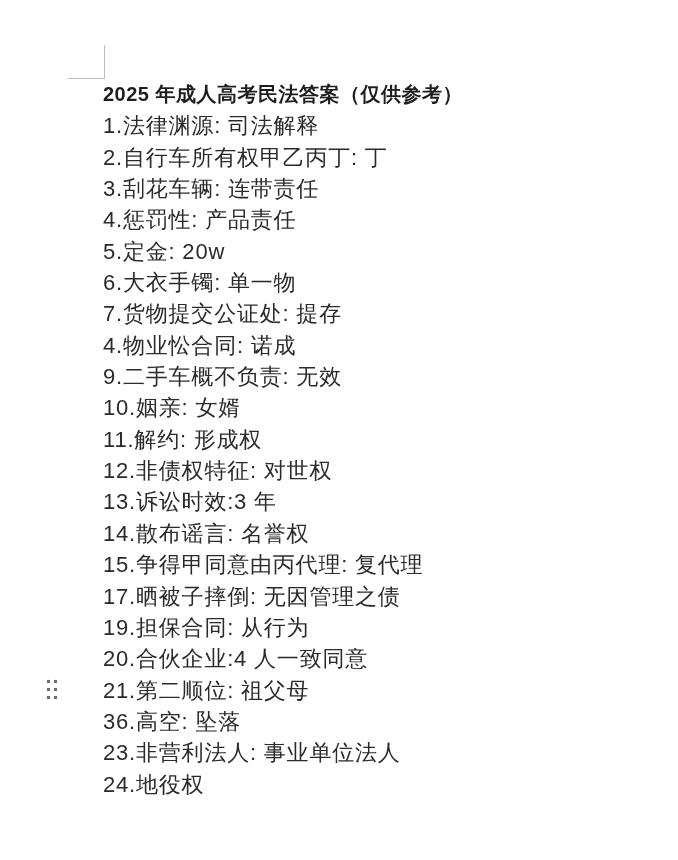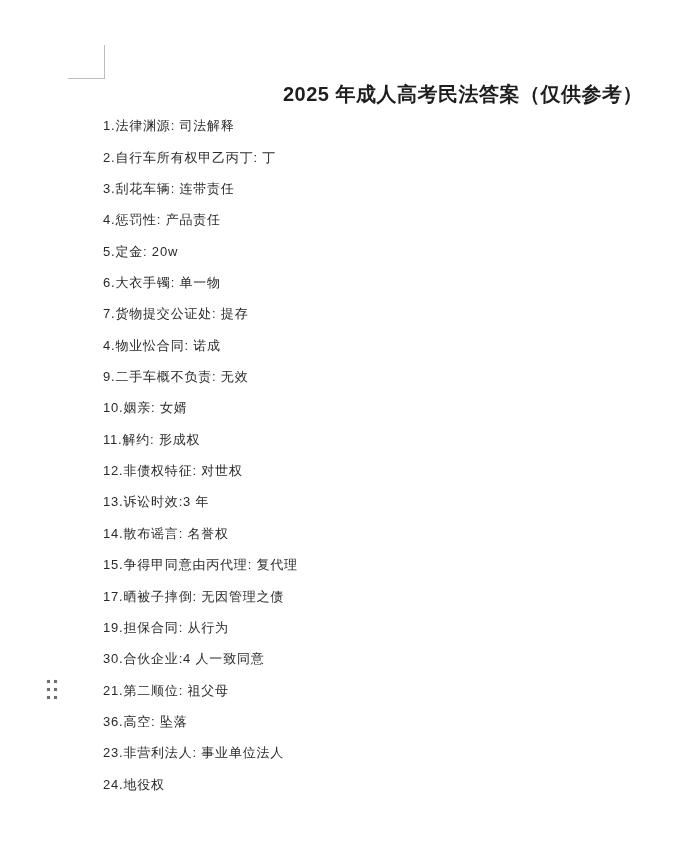--- a/index.html
+++ b/index.html
@@ -43,34 +43,33 @@
     box-shadow: 0 0 1px #aaaaaa;
   }
   .doc-content {
     position: absolute;
     left: 103px;
     top: 79px;
     width: 540px;
     cursor: text;
   }
   .doc-line {
-    font-size: 13px;
+    font-size: 22px;
     line-height: 31.35px;
     letter-spacing: 0.8px;
     white-space: pre;
     color: #2a2a2a;
   }
   .doc-title {
     font-weight: bold;
     font-size: 20px;
     line-height: 31.35px;
     letter-spacing: 0.5px;
     white-space: pre;
     color: #1e1e1e;
-    text-align: right;
   }
 </style>
 </head>
 <body>
 
 <div class="crop-mark"></div>
 
 <div class="drag-handle">
   <span></span>
   <span></span>
@@ -92,18 +91,18 @@
   <div class="doc-line">4.物业忪合同: 诺成</div>
   <div class="doc-line">9.二手车概不负责: 无效</div>
   <div class="doc-line">10.姻亲: 女婿</div>
   <div class="doc-line">11.解约: 形成权</div>
   <div class="doc-line">12.非债权特征: 对世权</div>
   <div class="doc-line">13.诉讼时效:3 年</div>
   <div class="doc-line">14.散布谣言: 名誉权</div>
   <div class="doc-line">15.争得甲同意由丙代理: 复代理</div>
   <div class="doc-line">17.晒被子摔倒: 无因管理之债</div>
   <div class="doc-line">19.担保合同: 从行为</div>
-  <div class="doc-line">30.合伙企业:4 人一致同意</div>
+  <div class="doc-line">20.合伙企业:4 人一致同意</div>
   <div class="doc-line">21.第二顺位: 祖父母</div>
   <div class="doc-line">36.高空: 坠落</div>
   <div class="doc-line">23.非营利法人: 事业单位法人</div>
   <div class="doc-line">24.地役权</div>
 </div>
 
 </body></html>

